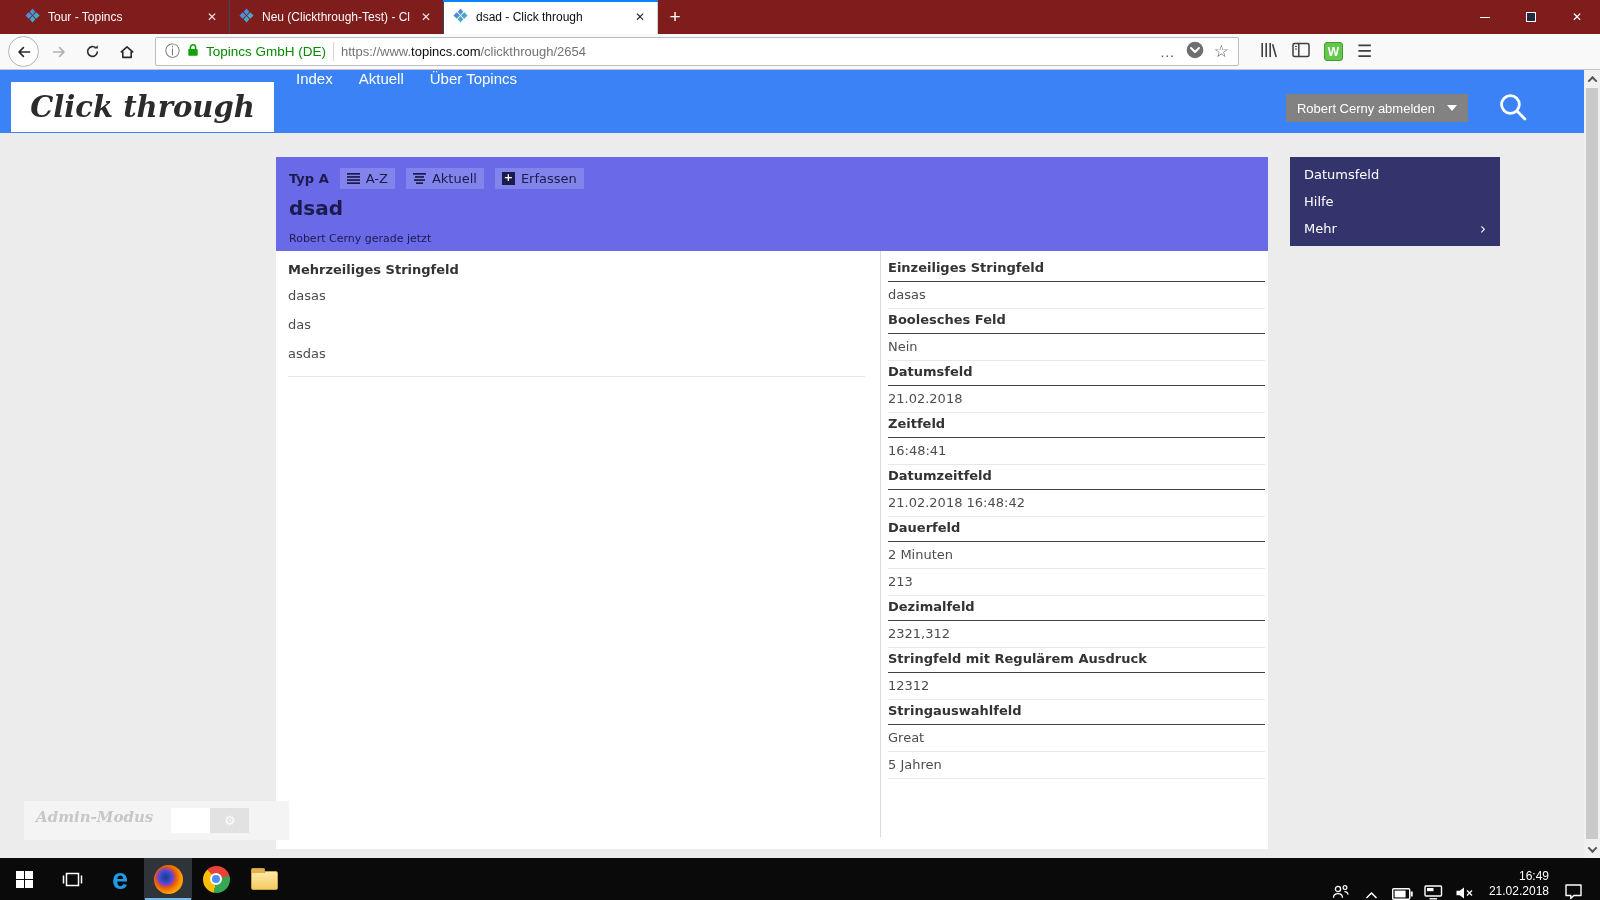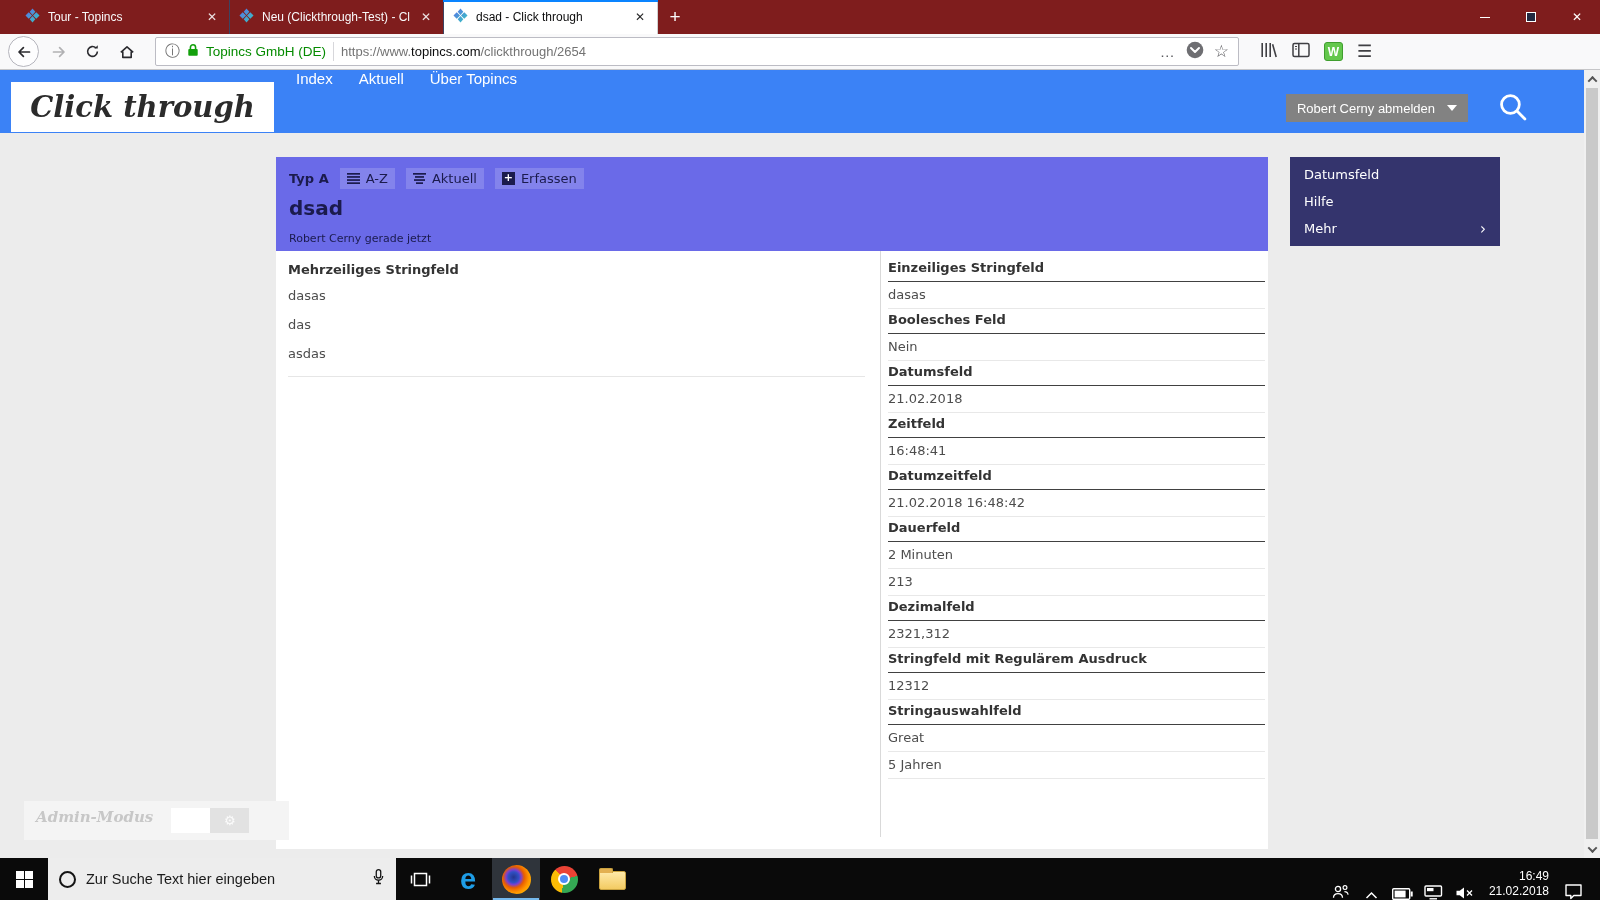--- a/index.html
+++ b/index.html
@@ -375,30 +375,20 @@
 
 <div class="taskbar">
   <div class="start">
     <span class="win-logo">
         <span></span>
         <span></span>
         <span></span>
         <span></span>
       </span>
   </div>
-  <div class="tb-search">
-    <span class="cortana-ring"></span>
-    <span class="tb-search-text">Zur Suche Text hier eingeben</span>
-    <span>
-      <svg width="13" height="18" viewBox="0 0 14 18">
-          <rect x="4.6" y="1" width="4.8" height="9" rx="2.4" fill="none" stroke="#141414" stroke-width="1.4"></rect>
-          <path d="M2.5 8a4.5 4.5 0 0 0 9 0M7 12.6V16M4.4 16h5.2" stroke="#141414" stroke-width="1.4" fill="none"></path>
-        </svg>
-    </span>
-  </div>
   <div class="tb-cell">
     <svg width="21" height="17" viewBox="0 0 21 17">
         <rect x="4.5" y="2.5" width="12" height="12" fill="none" stroke="#fff" stroke-width="1.5"></rect>
         <path d="M1.5 4.5v8M19.5 4.5v8" stroke="#fff" stroke-width="1.5"></path>
       </svg>
   </div>
   <div class="tb-cell">
       <span class="edge-e">e</span>
     </div>
   <div class="tb-cell active-app">

